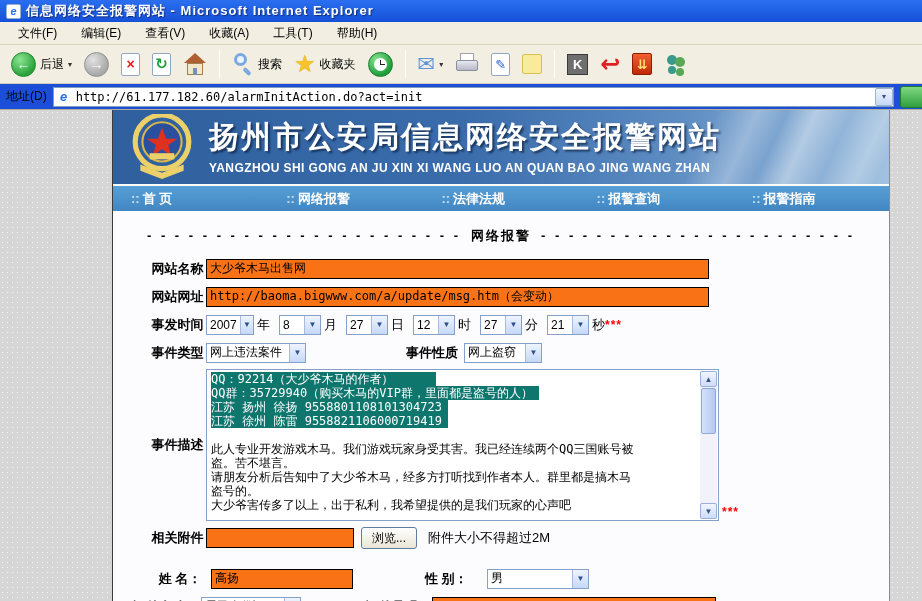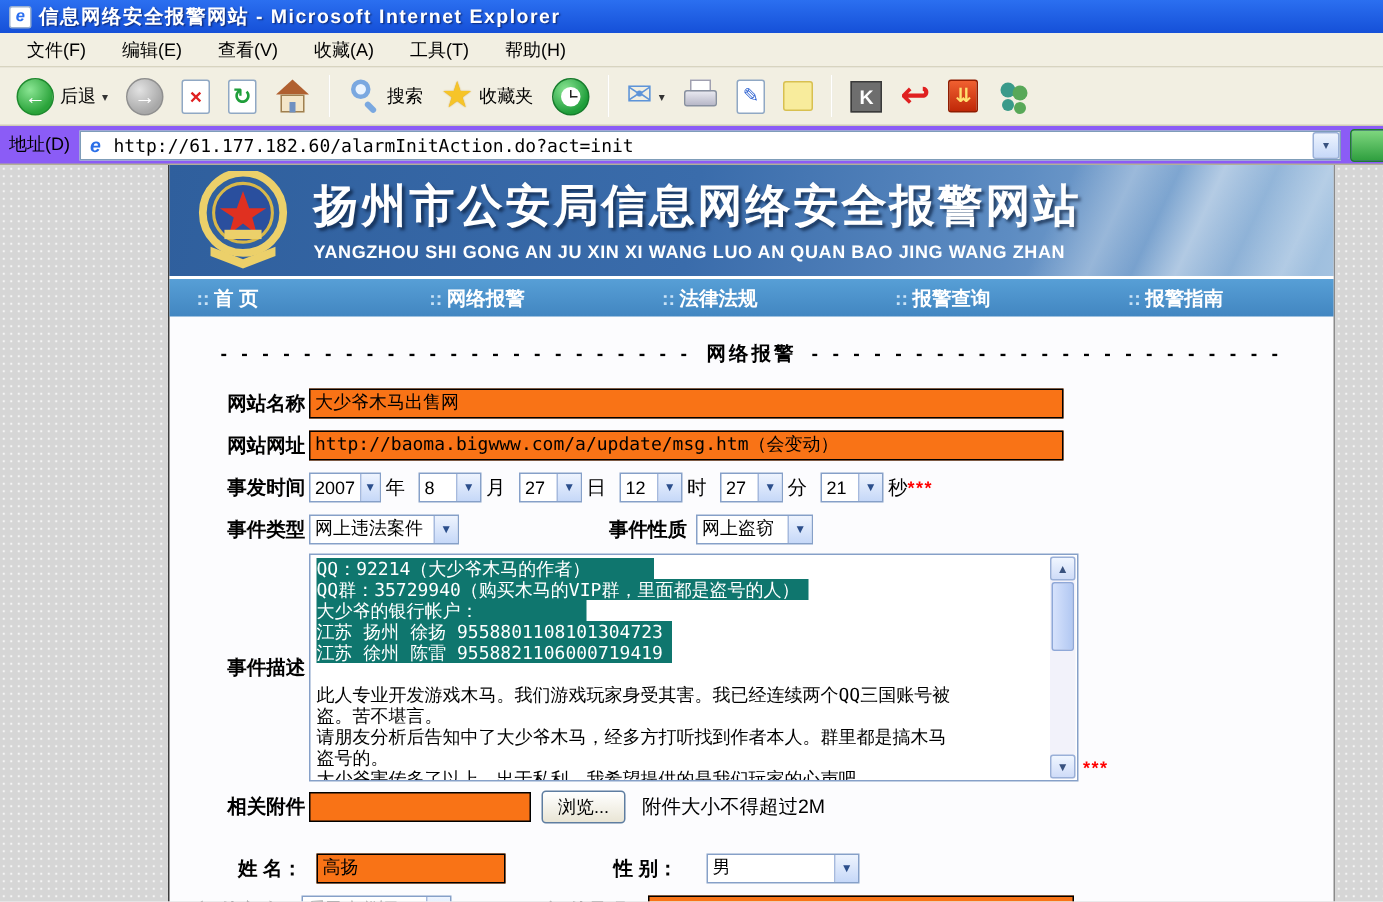--- a/index.html
+++ b/index.html
@@ -72,21 +72,21 @@
     font-weight:bold; font-size:13px; display:flex; align-items:center; justify-content:center; }
   .icn-redarrow { color:#e02020; font-size:24px; font-weight:bold; line-height:22px; }
   .icn-dl { width:20px; height:22px; background:linear-gradient(#f06030,#c02808); border:1px solid #901c00;
     border-radius:2px; color:#ffe070; font-weight:bold; font-size:13px;
     display:flex; align-items:center; justify-content:center; }
   .icn-people { position:relative; width:24px; height:22px; }
   .icn-people .p1, .icn-people .p2 { position:absolute; width:10px; height:10px; border-radius:50%; }
   .icn-people .p1 { background:#3a9a8a; top:2px; left:3px; box-shadow:0 10px 0 -1px #3a9a8a; }
   .icn-people .p2 { background:#58a858; top:4px; left:11px; box-shadow:0 10px 0 -1px #58a858; }
   .addressbar {
-    height:26px; background:#8b5cf6; border-bottom:1px solid #b2ae98;
+    height:26px; background:#1d4ed8; border-bottom:1px solid #b2ae98;
     display:flex; align-items:center; padding:0 0 0 6px; gap:6px; position:relative; overflow:hidden;
   }
   .addr-input {
     flex:1; height:20px; background:#fff; border:1px solid #7f9db9;
     display:flex; align-items:center; padding-left:3px; gap:5px;
   }
   .ie-ico { width:14px; height:14px; color:#2a6fe8; font-weight:bold; font-style:italic; font-size:13px;
     display:flex; align-items:center; justify-content:center; flex:0 0 auto; }
   .addr-url { font-family:"DejaVu Sans Mono",monospace; font-size:12px; white-space:nowrap; }
   .addr-dd { margin-left:auto; width:18px; height:18px; background:linear-gradient(#eef4fe,#c6d8f8);
@@ -345,21 +345,20 @@
               <span class="sarr">▼</span>
             </span>
         </div>
 
         <div class="frow">
           <span class="flabel">事件描述</span>
           <div class="ta-box">
             <div class="ta-lines">
               <div class="ta-line sel pr-a"><span>QQ：92214（大少爷木马的作者）</span></div>
               <div class="ta-line sel pr-b"><span>QQ群：35729940（购买木马的VIP群，里面都是盗号的人）</span></div>
-              <div class="ta-line sel pr-c"><span>大少爷的银行帐户：</span></div>
               <div class="ta-line sel pr-b"><span>江苏 扬州 徐扬 9558801108101304723</span></div>
               <div class="ta-line sel pr-b"><span>江苏 徐州 陈雷 9558821106000719419</span></div>
               <div class="ta-line"><span></span></div>
               <div class="ta-line"><span>此人专业开发游戏木马。我们游戏玩家身受其害。我已经连续两个QQ三国账号被</span></div>
               <div class="ta-line"><span>盗。苦不堪言。</span></div>
               <div class="ta-line"><span>请朋友分析后告知中了大少爷木马，经多方打听找到作者本人。群里都是搞木马</span></div>
               <div class="ta-line"><span>盗号的。</span></div>
               <div class="ta-line"><span>大少爷害传多了以上，出于私利，我希望提供的是我们玩家的心声吧</span></div>
             </div>
             <div class="sb">
@@ -375,21 +374,21 @@
           <span class="flabel">相关附件</span>
           <input class="xinput" style="width: 148px;" value="">
           <button class="browse-btn">浏览...</button>
           <span class="hint">附件大小不得超过2M</span>
         </div>
 
         <div class="gap-row"></div>
 
         <div class="frow">
           <span class="flabel" style="width:62px">姓 名：</span>
-          <input class="xinput" style="width: 126px;" value="高扬">
+          <input class="xinput" style="width: 142px;" value="高扬">
           <span class="flabel2" style="margin-left:72px; width:62px">性 别：</span>
           <span class="xsel" style="width:102px">
               <span class="sval">男</span>
               <span class="sarr">▼</span>
             </span>
         </div>
 
         <div class="frow" style="margin-left:18px">
           <span class="flabel" style="width:70px">证件名称：</span>
           <span class="xsel" style="width:100px">

